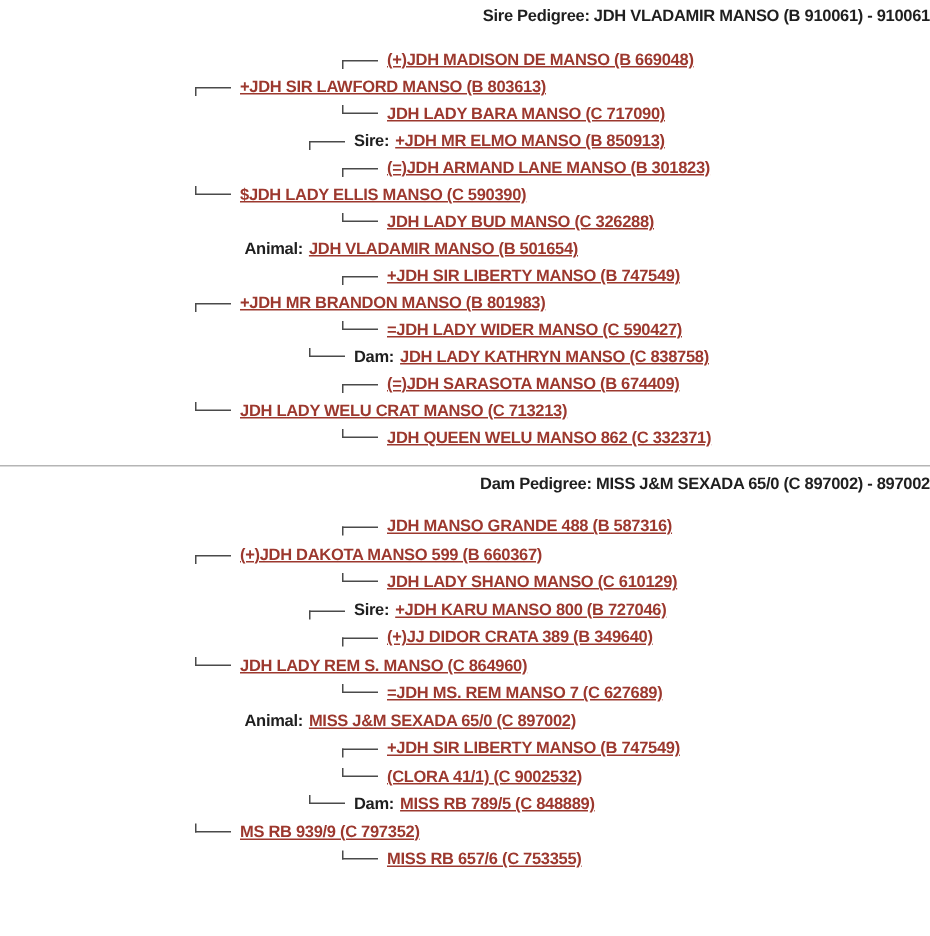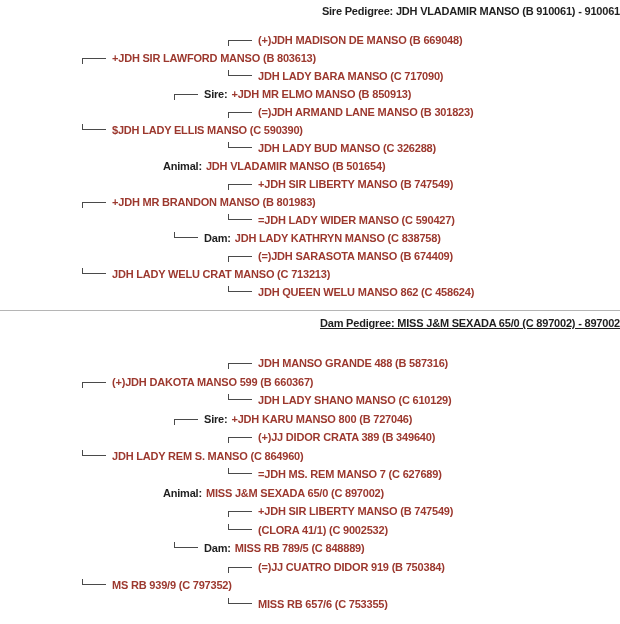--- a/index.html
+++ b/index.html
@@ -18,33 +18,33 @@
     overflow: hidden;
   }
   .section-title {
     text-align: right;
     height: 14px;
     line-height: 14px;
     color: #1f1f1f;
     white-space: nowrap;
   }
   .sec1 .section-title { padding-top: 4px; margin-bottom: 13px; }
-  .sec2 .section-title { margin-top: 5px; margin-bottom: 24px; text-decoration: underline; }
+  .sec2 .section-title { margin-top: 5px; margin-bottom: 12px; }
 
   .row {
     display: flex;
     align-items: center;
     height: 18px;
     white-space: nowrap;
   }
   .sec2 .row { height: 18.5px; }
 
   .lvl-animal { padding-left: 163px; }
-  .lvl-parent { padding-left: 174px; }
-  .lvl-gp     { padding-left: 82px; }
+  .lvl-parent { padding-left: 174px; margin-left: 32px; }
+  .lvl-gp     { padding-left: 106px; margin-left: 24px; }
   .lvl-ggp    { padding-left: 228px; }
 
   .conn {
     width: 23px;
     height: 5px;
     flex: none;
     margin-right: 6px;
     position: relative;
   }
   .conn-top {
@@ -55,20 +55,21 @@
   .conn-bottom {
     border-bottom: 1.5px solid #4a4a4a;
     border-left: 1.5px solid #4a4a4a;
     top: -3px;
   }
 
   .rel-label { color: #1f1f1f; margin-right: 4px; }
 
   .animal-link {
     color: #9c382e;
+    text-decoration: underline;
     cursor: pointer;
   }
 
   .divider {
     border: none;
     border-top: 1px solid #b5b5b5;
     margin: 9px 0 0 0;
   }
 </style>
 </head>
@@ -132,21 +133,21 @@
         <div class="row lvl-ggp">
           <span class="conn conn-top"></span>
           <a class="animal-link">(=)JDH SARASOTA MANSO (B 674409)</a>
         </div>
         <div class="row lvl-gp">
           <span class="conn conn-bottom"></span>
           <a class="animal-link">JDH LADY WELU CRAT MANSO (C 713213)</a>
         </div>
         <div class="row lvl-ggp">
           <span class="conn conn-bottom"></span>
-          <a class="animal-link">JDH QUEEN WELU MANSO 862 (C 458624)</a>
+          <a class="animal-link">JDH QUEEN WELU MANSO 862 (C 332371)</a>
         </div>
       </div>
   </section>
 
   <hr class="divider">
 
   <section class="sec2">
     <div class="section-title">Dam Pedigree: MISS J&amp;M SEXADA 65/0 (C 897002) - 897002</div>
     <div class="rows">
         <div class="row lvl-ggp">
@@ -188,24 +189,20 @@
         </div>
         <div class="row lvl-ggp">
           <span class="conn conn-bottom"></span>
           <a class="animal-link">(CLORA 41/1) (C 9002532)</a>
         </div>
         <div class="row lvl-parent">
           <span class="conn conn-bottom"></span>
           <span class="rel-label">Dam:</span>
           <a class="animal-link">MISS RB 789/5 (C 848889)</a>
         </div>
-        <div class="row lvl-ggp">
-          <span class="conn conn-top"></span>
-          <a class="animal-link">(=)JJ CUATRO DIDOR 919 (B 750384)</a>
-        </div>
         <div class="row lvl-gp">
           <span class="conn conn-bottom"></span>
           <a class="animal-link">MS RB 939/9 (C 797352)</a>
         </div>
         <div class="row lvl-ggp">
           <span class="conn conn-bottom"></span>
           <a class="animal-link">MISS RB 657/6 (C 753355)</a>
         </div>
       </div>
   </section>

